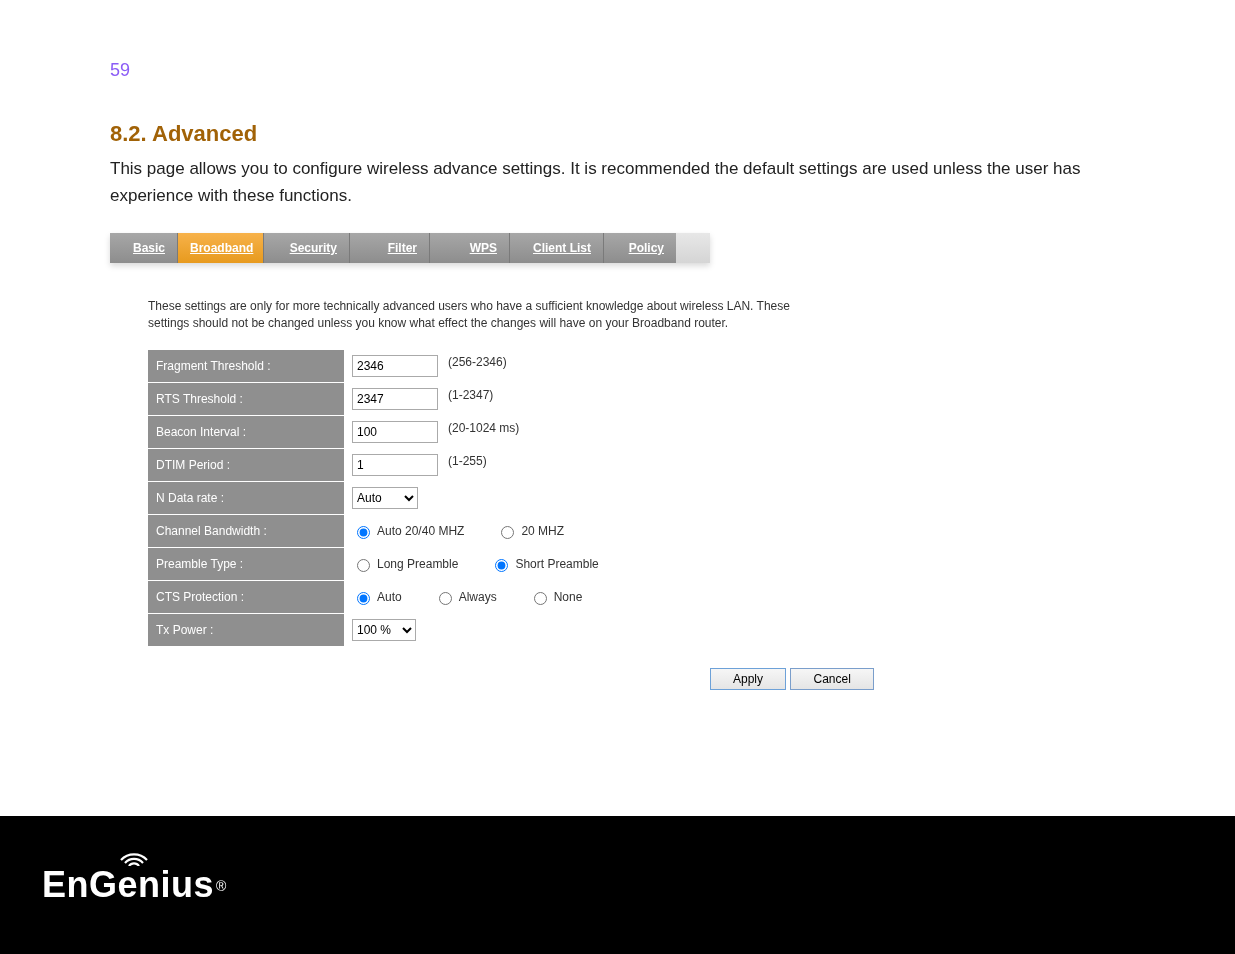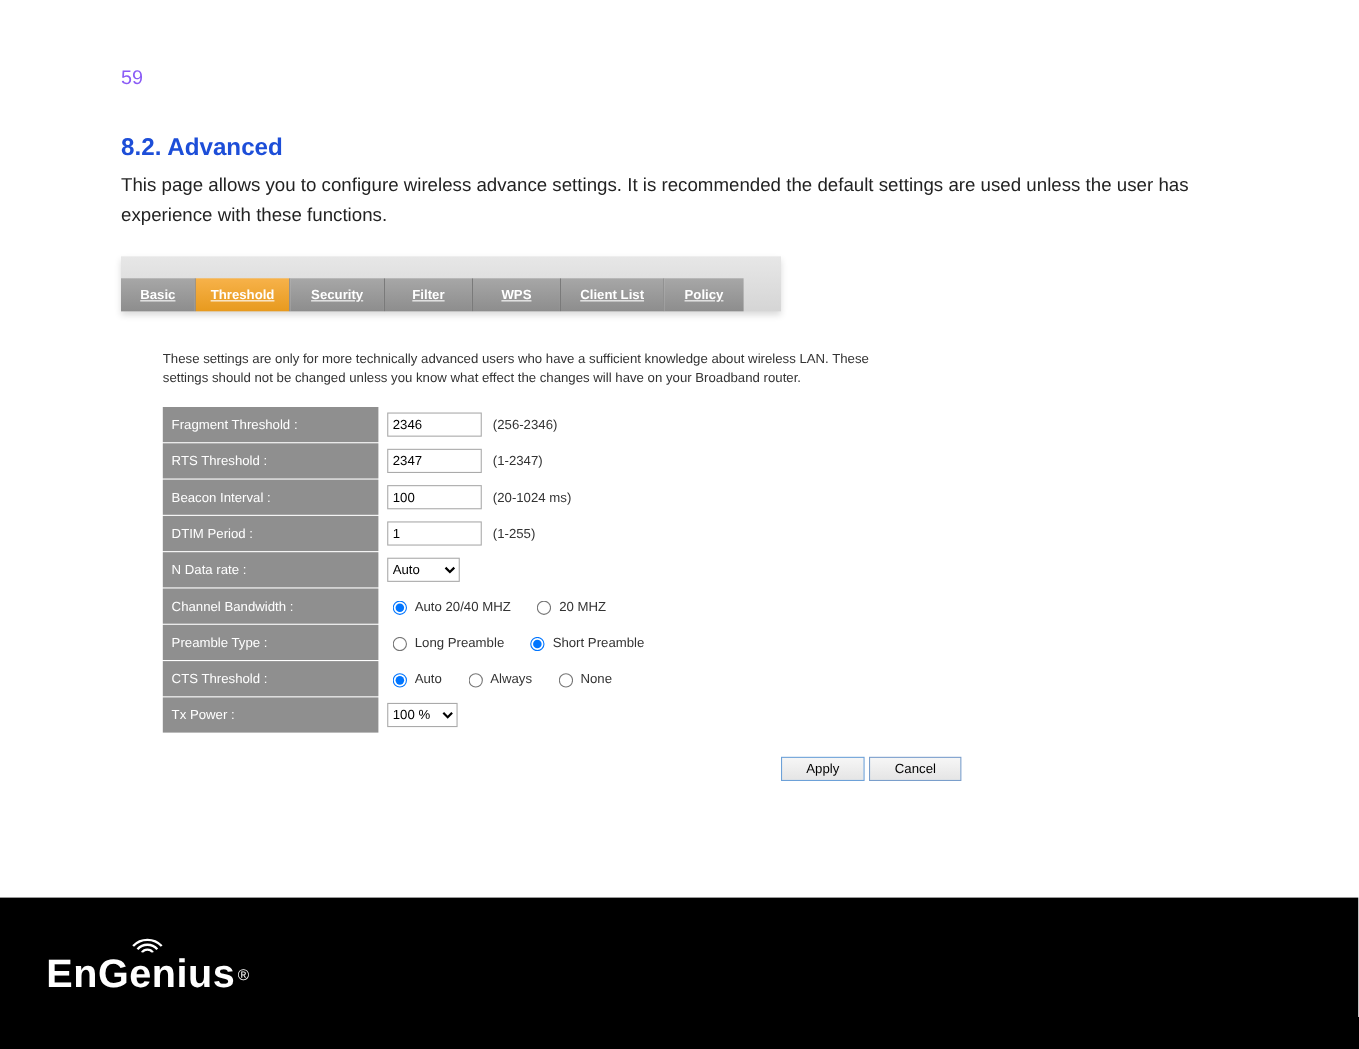--- a/index.html
+++ b/index.html
@@ -16,21 +16,21 @@
     padding: 60px 110px 0 110px;
   }
   .page-number {
     font-size: 18px;
     color: #8b5cf6;
     margin-bottom: 40px;
   }
   .heading {
     font-size: 22px;
     font-weight: bold;
-    color: #1d4ed8;
+    color: #a16207;
     margin-bottom: 8px;
   }
   .intro {
     font-size: 17px;
     color: #222;
     line-height: 1.6;
     margin-bottom: 20px;
     max-width: 1020px;
   }
   .screenshot-area {
@@ -38,28 +38,27 @@
   }
   .tabbar {
     display: flex;
     width: 600px;
     font-family: Verdana, Arial, sans-serif;
     font-size: 12px;
     font-weight: bold;
   }
   .tab {
     padding: 8px 12px;
-    text-align: center;
+    text-align: right;
     color: #fff;
     background: linear-gradient(#a7a7a7, #8d8d8d);
     border-right: 1px solid #7a7a7a;
     text-decoration: underline;
     cursor: pointer;
     flex: 0 0 auto;
-    margin-top: 20px;
   }
   .tab:last-child { border-right: none; }
   .tab.active {
     background: linear-gradient(#f7b24a, #e79a1e);
     color: #fff;
   }
   .tab-basic { width: 68px; }
   .tab-advanced { width: 86px; }
   .tab-security { width: 86px; }
   .tab-filter { width: 80px; }
@@ -96,42 +95,42 @@
     line-height: 32px;
     padding: 0 8px;
     background: #8f8f8f;
     color: #fff;
     font-size: 12px;
     font-weight: normal;
   }
   .ctl {
     padding-left: 8px;
     display: flex;
-    align-items: center;
+    align-items: flex-start;
     gap: 6px;
     font-size: 12px;
     color: #333;
   }
   .txt {
     width: 86px;
     height: 22px;
     font-size: 12px;
     padding: 2px 4px;
     border: 1px solid #aaa;
   }
   .sel {
     height: 22px;
     font-size: 12px;
     border: 1px solid #aaa;
     background: #fff;
   }
   .sel-n { width: 66px; }
   .sel-tx { width: 64px; }
   .hint { margin-left: 4px; color: #333; }
-  .radio-group { display: flex; align-items: center; gap: 7px; }
+  .radio-group { display: flex; align-items: center; gap: 20px; }
   .radio-group label { margin-right: 12px; display: inline-flex; align-items: center; gap: 4px; }
   .buttons {
     margin: 22px 0 0 0;
     padding-left: 600px;
   }
   .btn {
     font-size: 12px;
     padding: 2px 22px;
     height: 22px;
     border: 1px solid #7a9ecb;
@@ -170,21 +169,21 @@
 <div class="page">
   <div class="page-number">59</div>
   <div class="heading">8.2. Advanced</div>
   <div class="intro">This page allows you to configure wireless advance settings. It is recommended the default settings are used unless the user has experience with these functions.</div>
 
   <div class="screenshot-area">
 
     <div class="tabbar-wrap">
       <div class="tabbar">
         <div class="tab tab-basic">Basic</div>
-        <div class="tab tab-advanced active">Threshold</div>
+        <div class="tab tab-advanced active">Broadband</div>
         <div class="tab tab-security">Security</div>
         <div class="tab tab-filter">Filter</div>
         <div class="tab tab-wps">WPS</div>
         <div class="tab tab-clientlist">Client List</div>
         <div class="tab tab-policy">Policy</div>
       </div>
     </div>
 
     <div class="warning">These settings are only for more technically advanced users who have a sufficient knowledge about wireless LAN. These settings should not be changed unless you know what effect the changes will have on your Broadband router.</div>
 
@@ -253,21 +252,21 @@
             <span>Long Preamble</span>
           </label>
           <label>
             <input type="radio" name="preamble" checked="" style="">
             <span>Short Preamble</span>
           </label>
         </div>
       </div>
 
       <div class="row">
-        <div class="lbl">CTS Threshold :</div>
+        <div class="lbl">CTS Protection :</div>
         <div class="ctl radio-group">
           <label>
             <input type="radio" name="cts" checked="" style="">
             <span>Auto</span>
           </label>
           <label>
             <input type="radio" name="cts" style="">
             <span>Always</span>
           </label>
           <label>

